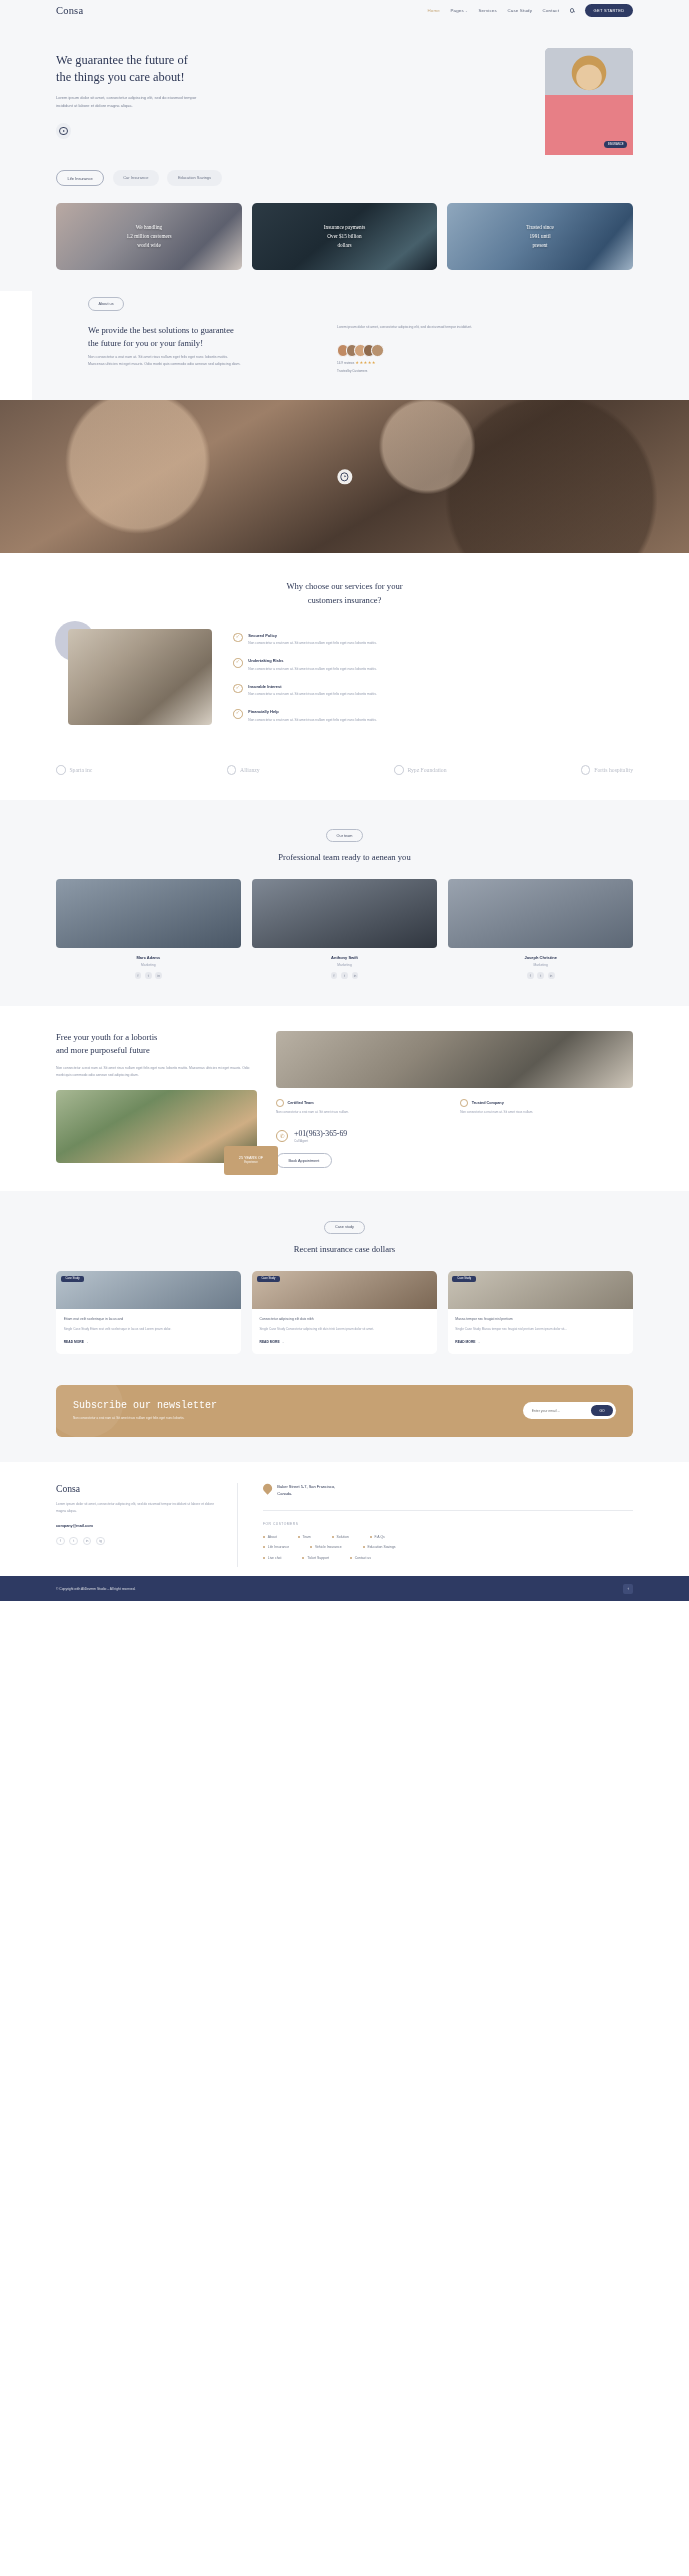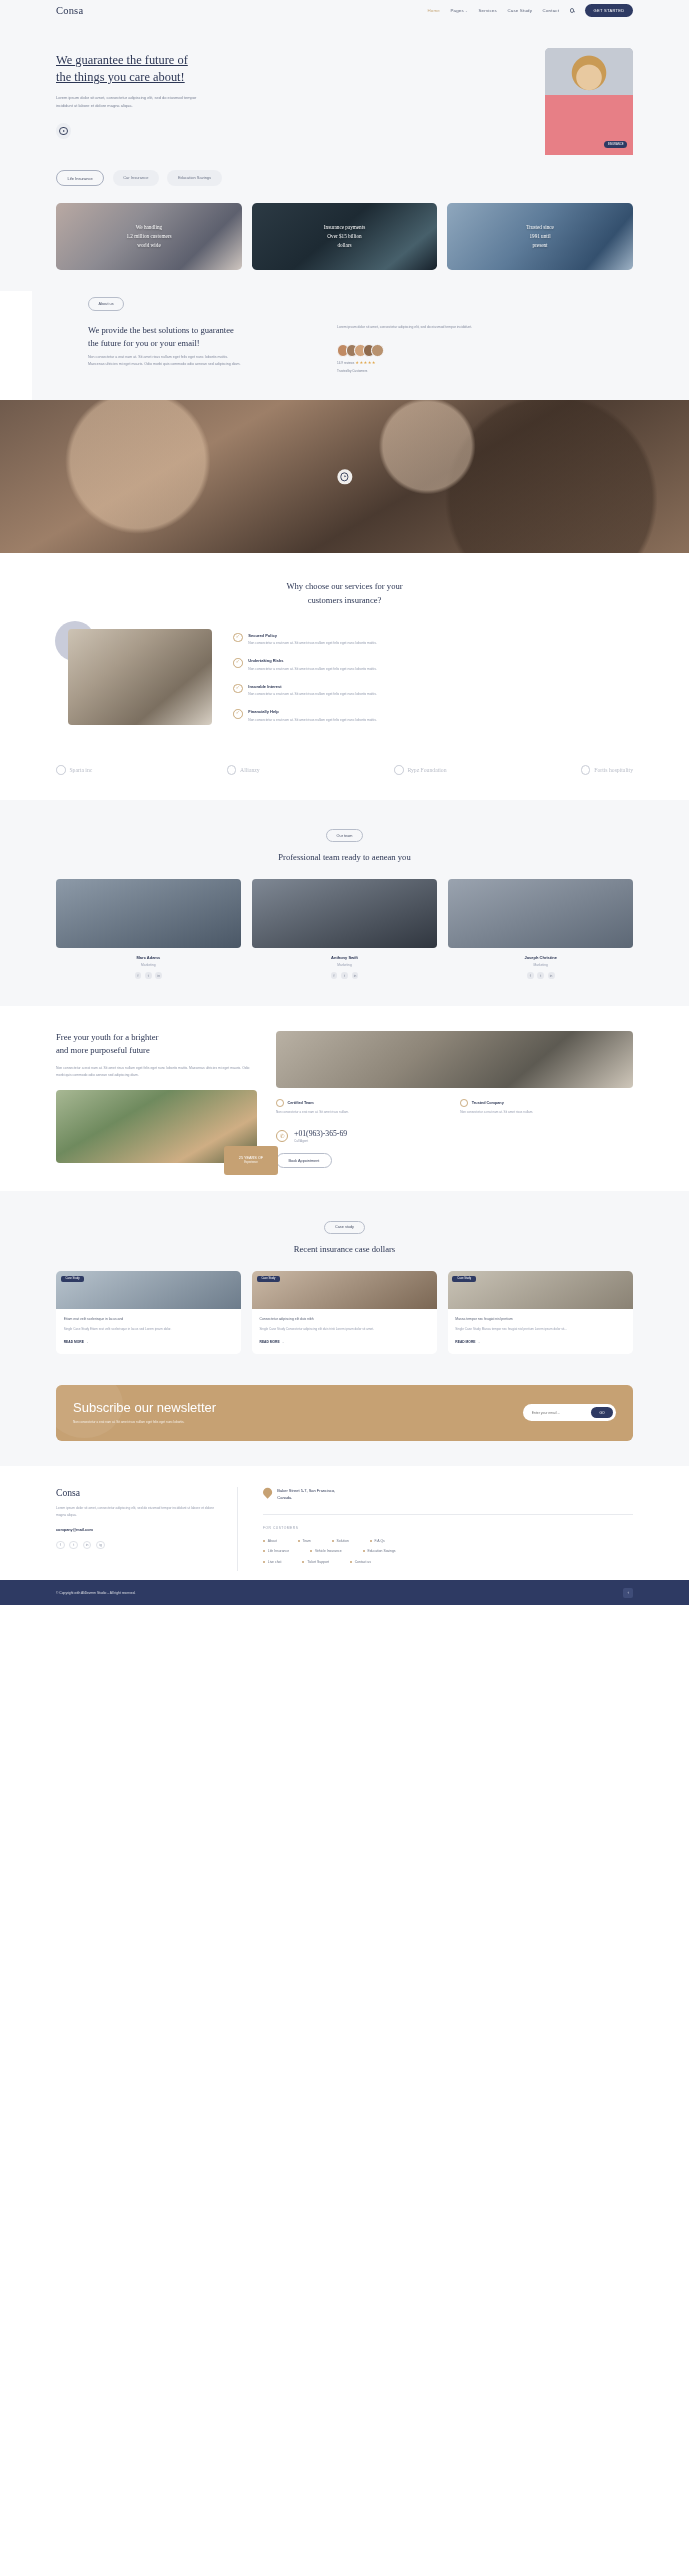--- a/index.html
+++ b/index.html
@@ -11,21 +11,21 @@
   .nav{margin-left:auto;display:flex;align-items:center;gap:10.5px;}
   .nav a{font-size:4.4px;color:#5a6278;text-decoration:none;letter-spacing:0.2px;}
   .nav a.active{color:#c7a87a;}
   .cav{font-size:3.4px;color:#8b93a6;margin-left:1px;}
   .search-ic{width:4.8px;height:4.8px;border:0.7px solid #6b7488;border-radius:50%;position:relative;display:inline-block;}
   .search-ic::after{content:"";position:absolute;width:2.3px;height:0.7px;background:#6b7488;transform:rotate(45deg);right:-1.9px;bottom:0;}
   .cta{background:#2e3a63;color:#fff;font-size:4px;padding:3.8px 8.6px;border-radius:8.6px;letter-spacing:0.3px;}
   
   .hero{background:#f6f7f9;padding:19px 56px 0;display:flex;position:relative;min-height:134px;}
   .hero-l{width:206px;padding-top:11.5px;}
-  .hero-h1{font-family:"Liberation Serif",serif;font-size:12.4px;line-height:1.42;color:#2c3654;font-weight:400;text-decoration:underline;}
+  .hero-h1{font-family:"Liberation Serif",serif;font-size:12.4px;line-height:1.42;color:#2c3654;font-weight:400;}
   .hero-p{font-size:4px;line-height:1.95;color:#7d8598;margin-top:7.7px;width:148px;}
   .play{width:15.3px;height:15.3px;border-radius:50%;background:#eceef2;display:flex;align-items:center;justify-content:center;margin-top:13.4px;}
   .play-in{width:8.6px;height:8.6px;border:0.8px solid #3d4661;border-radius:50%;display:flex;align-items:center;justify-content:center;}
   .play-tri{width:0;height:0;border-left:2.9px solid #3d4661;border-top:1.9px solid transparent;border-bottom:1.9px solid transparent;margin-left:1px;}
   .pills{display:flex;gap:8.6px;margin-top:15.3px;}
   .pill{font-size:4px;padding:4.3px 10.5px;border-radius:10.5px;background:#eceef2;color:#6d footer;color:#6d7589;}
   .pill.on{background:transparent;border:0.7px solid #a9b0c0;color:#4a5268;}
   .hero-img{position:absolute;right:56px;top:27px;width:88px;height:113px;border-radius:4.8px;overflow:hidden;background:linear-gradient(160deg,#b9bfc9,#8f96a3);}
   .hero-img .ph{position:absolute;inset:0;background:
      radial-gradient(circle at 50% 26%, #e8c9a0 0 13%, transparent 14%),
@@ -119,21 +119,21 @@
   .ci3{background:linear-gradient(150deg,#c9c3b6,#8a8274);}
   .cbadge{position:absolute;left:4.8px;top:4.8px;background:#2e3a63;color:#fff;font-size:2.7px;padding:1.9px 4.8px;border-radius:1.9px;}
   .csb{padding:7.7px 7.7px 9.6px;}
   .cst{font-size:3.4px;line-height:1.9;color:#5c real;color:#5c6478;}
   .more{font-size:3.3px;color:#2c3654;font-weight:bold;margin-top:7.7px;}
   
   .nl{padding:5.7px 56px 25px;background:#f6f7f9;}
   .nlbox{background:#c6a173;border-radius:5.7px;padding:15.3px 17px;display:flex;align-items:center;position:relative;overflow:hidden;}
   .nlbox::before{content:"";position:absolute;left:-9.6px;top:-13.4px;width:77px;height:67px;border-radius:50%;background:rgba(255,255,255,.07);}
   .nl-l{flex:1;position:relative;z-index:2;}
-  .nl-h{font-family:Liberation Sans, sans-serif;font-size:13px;color:#fff;}
+  .nl-h{font-family:Liberation Mono, monospace;font-size:10px;color:#fff;}
   .nl-p{font-size:3.1px;line-height:1.9;color:rgba(255,255,255,.82);margin-top:4.8px;width:124px;}
   .nl-f{display:flex;align-items:center;background:#fff;border-radius:9.6px;padding:2.9px 2.9px 2.9px 8.6px;position:relative;z-index:2;}
   .nl-f input{border:none;outline:none;font-size:3.4px;color:#9aa0ae;width:59px;background:transparent;font-family:"Liberation Sans",sans-serif;}
   .nl-b{background:#2e3a63;color:#fff;font-size:3.3px;padding:3.8px 8.6px;border-radius:7.7px;}
   
   .ft{background:#fff;padding:21px 56px 9.6px;display:flex;gap:25px;}
   .ft-l{width:182px;border-right:0.5px solid #e8eaee;padding-right:19px;}
   .ft-logo{font-family:"Liberation Serif",serif;font-size:9.6px;color:#2c3654;}
   .ft-p{font-size:3.3px;line-height:2;color:#949bad;margin-top:7.7px;}
   .ft-mail{font-size:3.8px;color:#2c3654;font-weight:bold;margin-top:9.6px;}
@@ -207,21 +207,21 @@
       <span><span>Trusted since</span><br><span>1991 until</span><br><span>present</span></span>
     </div>
   </div>
 
   <div class="about">
     <span class="tagpill">About us</span>
     <div class="ab-row">
       <div>
         <div class="ab-h">
           <div>We provide the best solutions to guarantee</div>
-          <div>the future for you or your email!</div>
+          <div>the future for you or your family!</div>
         </div>
         <div class="ab-p">Non consectetur a erat nam at. Sit amet risus nullam eget felis eget nunc lobortis mattis. Maecenas ultricies mi eget mauris. Odio morbi quis commodo odio aenean sed adipiscing diam.</div>
       </div>
       <div class="ab-r">
         <p>Lorem ipsum dolor sit amet, consectetur adipiscing elit, sed do eiusmod tempor incididunt.</p>
         <div class="avts">
           <div class="av a1"></div>
           <div class="av a2"></div>
           <div class="av a3"></div>
           <div class="av a4"></div>
@@ -335,21 +335,21 @@
           <span class="sic">f</span>
           <span class="sic">t</span>
           <span class="sic">in</span>
         </div>
       </div>
     </div>
   </div>
 
   <div class="fy">
     <div class="fy-l">
-      <h2><span>Free your youth for a brighter</span><br><span>and more purposeful future</span></h2>
+      <h2><span>Free your youth for a lobortis</span><br><span>and more purposeful future</span></h2>
       <p>Non consectetur a erat nam at. Sit amet risus nullam eget felis eget nunc lobortis mattis. Maecenas ultricies mi eget mauris. Odio morbi quis commodo odio aenean sed adipiscing diam.</p>
       <div class="fy-img">
         <div class="yrs">
           <span>25 YEARS OF</span>
           <small>Experience</small>
         </div>
       </div>
     </div>
     <div class="fy-r">
       <div class="fy-r-img"></div>

